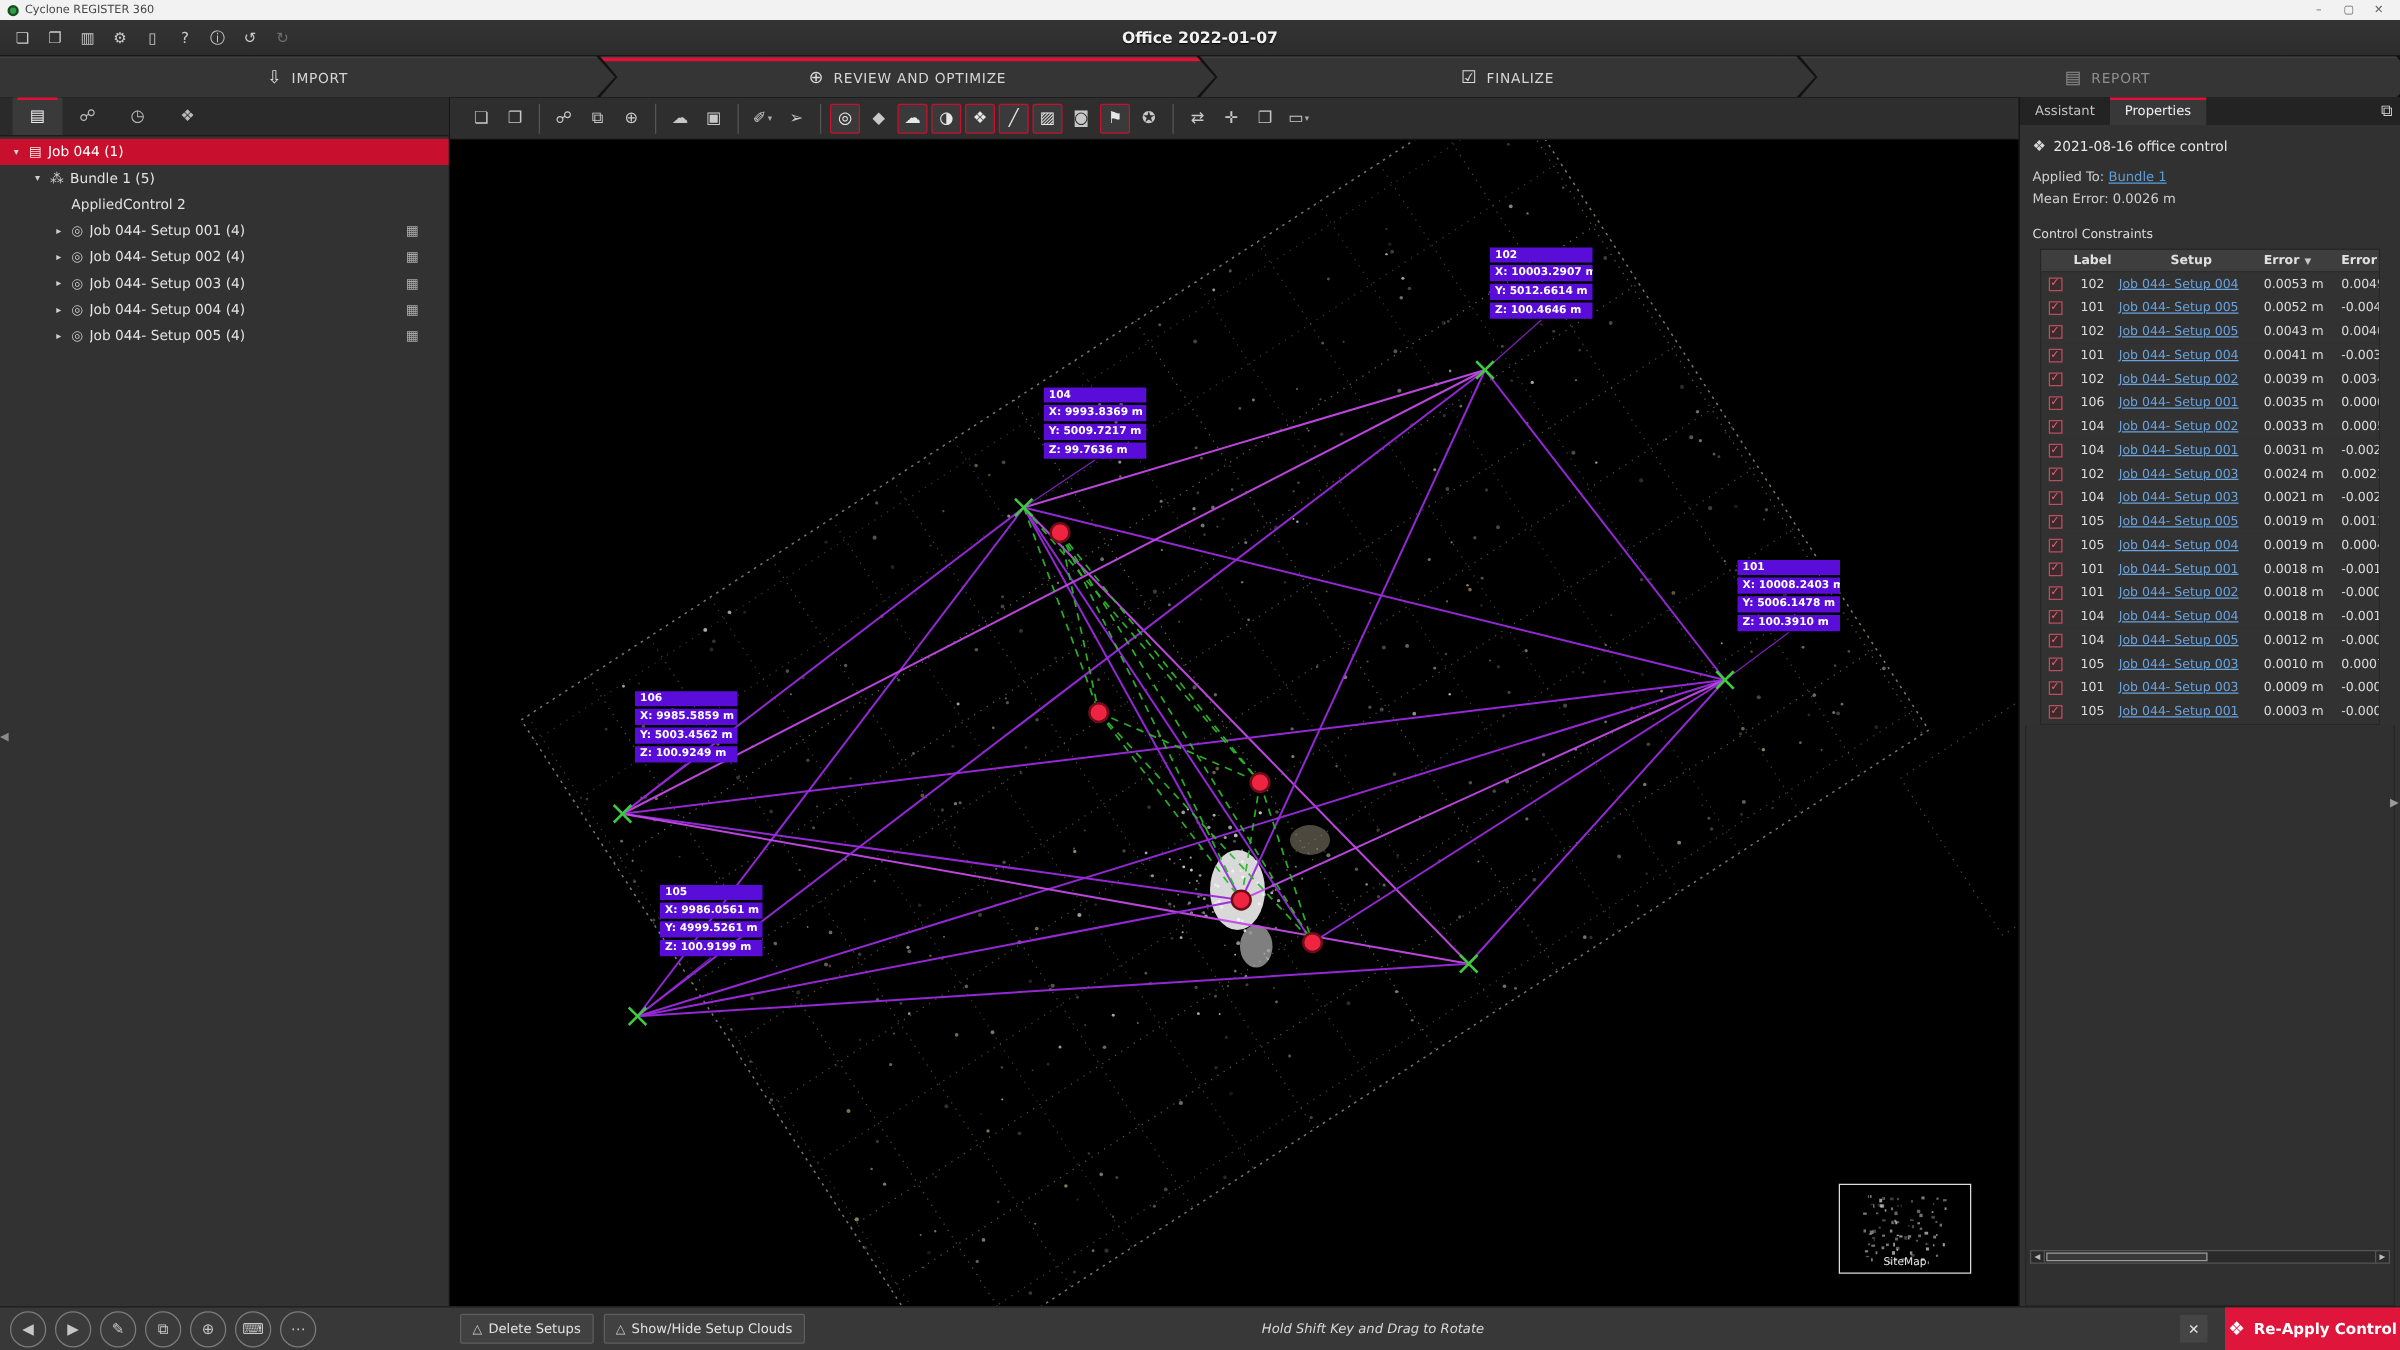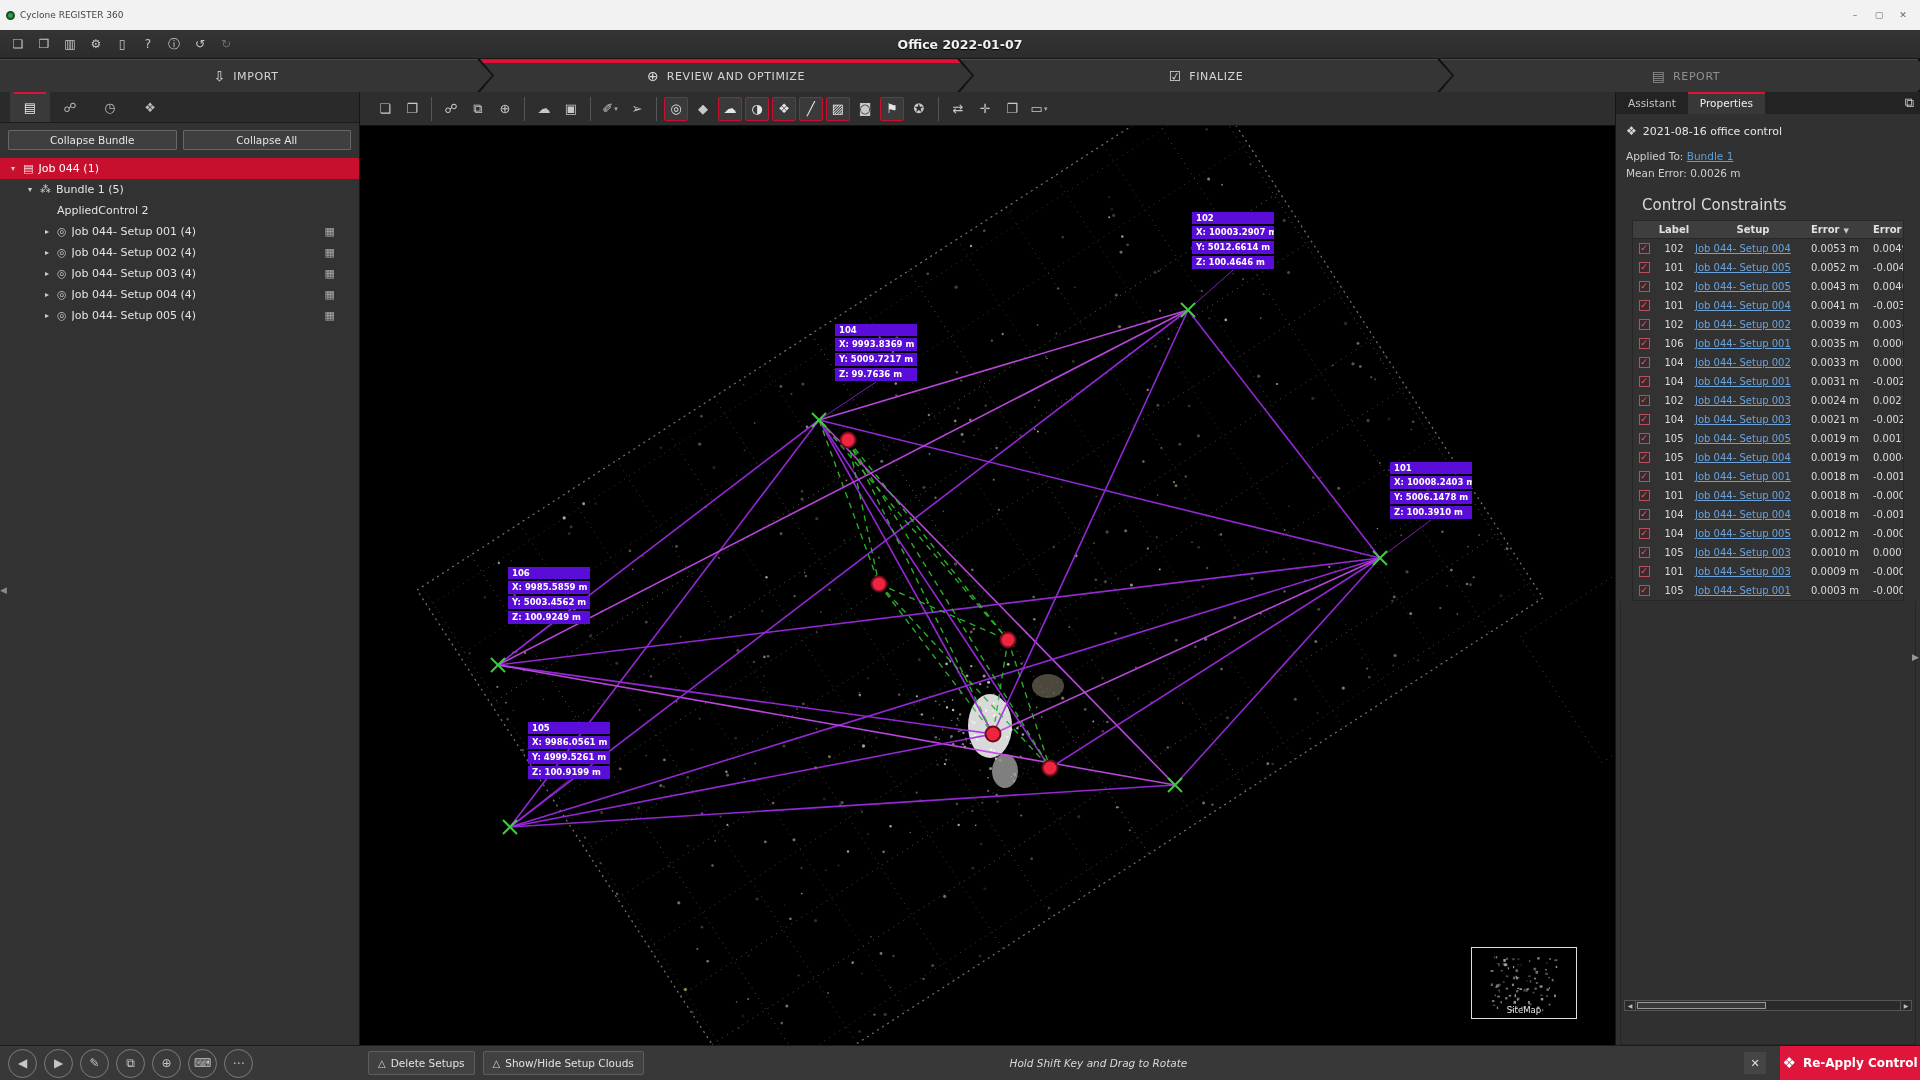--- a/index.html
+++ b/index.html
@@ -2,21 +2,21 @@
 <html><head>
 <meta charset="utf-8">
 <style>
   *{box-sizing:border-box;margin:0;padding:0}
   html,body{width:1920px;height:1080px;overflow:hidden;background:#1a1a1a;
     font-family:"DejaVu Sans","Liberation Sans",sans-serif;color:#ddd;font-size:11px;
     -webkit-font-smoothing:antialiased}
   .window{width:1920px;height:1080px;display:flex;flex-direction:column;position:relative}
 
   
-  .titlebar{height:30px;background:#f2f2f2;display:flex;align-items:center;padding:0 6px;color:#333}
+  .titlebar{height:16px;background:#f2f2f2;display:flex;align-items:center;padding:0 6px;color:#333}
   .appicon{width:9px;height:9px;border-radius:50%;background:#2f9e44;border:2px solid #184d22;margin-right:5px}
   .apptitle{font-size:9px;color:#444}
   .wctrls{margin-left:auto;display:flex;gap:2px}
   .wctrl{width:22px;text-align:center;font-size:9px;color:#666;cursor:default}
 
   
   .menubar{height:29px;background:linear-gradient(#343434,#2c2c2c);display:flex;align-items:center;position:relative;border-bottom:1px solid #191919}
   .appbar{display:flex;align-items:center;gap:6px;padding-left:8px}
   .tbi{width:20px;height:20px;display:flex;align-items:center;justify-content:center;font-size:12px;color:#c9c9c9}
   .tbi.dim{color:#6e6e6e}
@@ -80,21 +80,21 @@
   .rtabs{height:22px;background:#232323;display:flex;align-items:stretch}
   .rtab{padding:0 12px;display:flex;align-items:center;font-size:10.5px;color:#c2c2c2;position:relative}
   .rtab.active{background:#383838;color:#efefef}
   .rtab.active::before{content:"";position:absolute;top:0;left:0;right:0;height:2px;background:#e01038}
   .rpop{margin-left:auto;margin-right:6px;align-self:center;font-size:13px;color:#cfcfcf}
   .rinfo{padding:10px 10px 4px 10px}
   .rctl{display:flex;align-items:center;gap:6px;font-size:11px;color:#e6e6e6;margin-bottom:12px}
   .rctl .cicn{font-size:12px;color:#d8d8d8}
   .rline{font-size:10.5px;color:#cfcfcf;margin-bottom:5px}
   .rline a{color:#5e9fd9;text-decoration:underline}
-  .rsection{font-size:15px;color:#dcdcdc;padding:8px 10px 6px 26px}
+  .rsection{font-size:10px;color:#dcdcdc;padding:8px 10px 6px 10px}
   .rtable{margin:0 16px;border:1px solid #262626;font-size:10px}
   .thead{display:flex;background:#3e3e3e;border-bottom:1px solid #262626;height:18px;align-items:center;font-weight:bold;color:#e0e0e0}
   .trw{display:flex;height:19px;align-items:center;color:#dcdcdc;background:#323232}
   .c0{width:22px;flex:none;display:flex;justify-content:center}
   .c1{width:38px;flex:none;text-align:center}
   .c2{width:118px;flex:none;padding-left:2px;white-space:nowrap;overflow:hidden}
   .c3{width:62px;flex:none;text-align:left;padding-right:6px;white-space:nowrap}
   .c4{flex:1;text-align:right;white-space:nowrap;overflow:hidden}
   .thead .c1,.thead .c2{text-align:center}
   .sorticon{font-size:7px;color:#c9c9c9;margin-left:4px}
@@ -169,24 +169,20 @@
 
   <div class="content">
 
     <div class="left-panel">
       <div class="ltabs">
           <div class="ltab active">▤</div>
           <div class="ltab">☍</div>
           <div class="ltab">◷</div>
           <div class="ltab">❖</div>
         </div>
-      <div class="lbuttons">
-        <div class="lbtn">Collapse Bundle</div>
-        <div class="lbtn">Collapse All</div>
-      </div>
       <div class="tree">
           <div class="trow sel" style="padding-left: 8px;">
             <span class="tarrow">▾</span>
             <span class="tic proj">▤</span>
             <span class="tlabel">Job 044 (1)</span>
           </div>
           <div class="trow" style="padding-left: 25px;">
             <span class="tarrow">▾</span>
             <span class="tic bundle">⁂</span>
             <span class="tlabel">Bundle 1 (5)</span>

